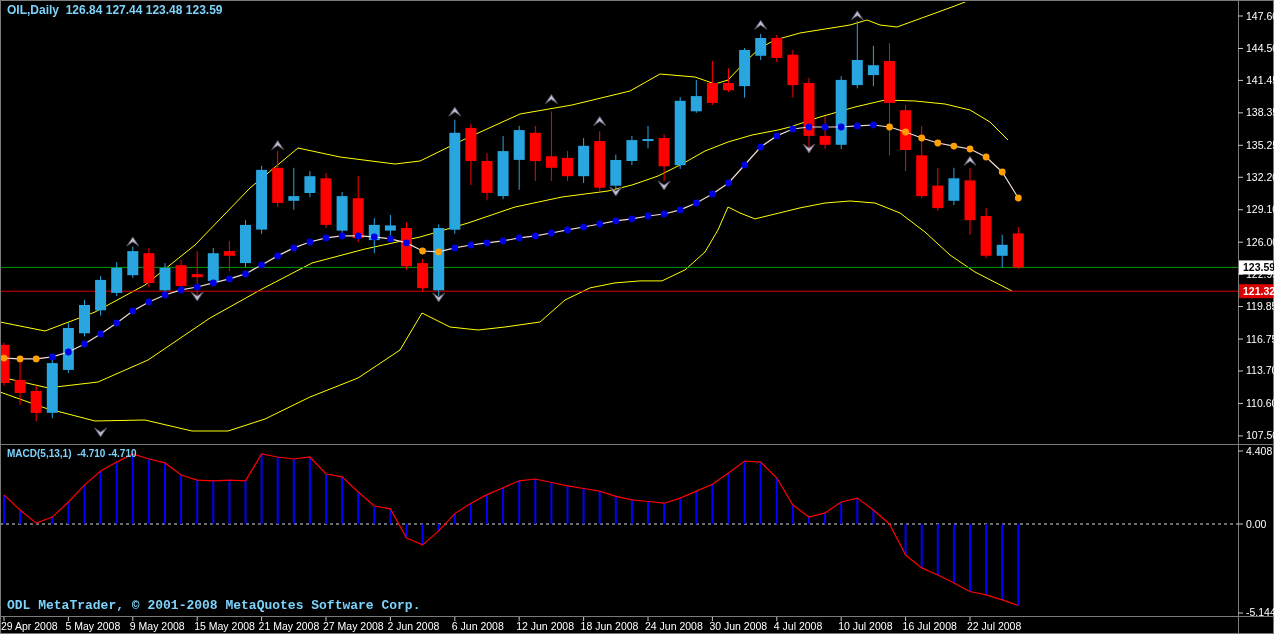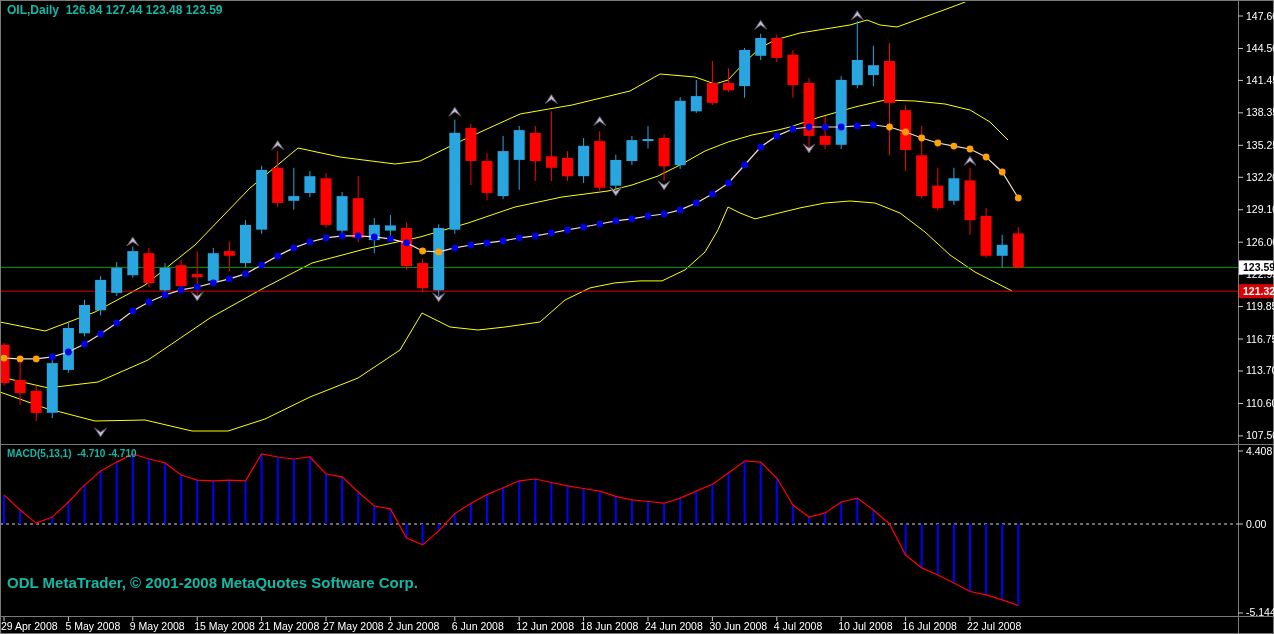--- a/index.html
+++ b/index.html
@@ -1,21 +1,21 @@
 <!DOCTYPE html>
 <html><head>
 <meta charset="utf-8">
 <style>
   html,body{margin:0;padding:0;background:#000;}
   .screen{position:relative;width:1274px;height:634px;background:#000;overflow:hidden;
           font-family:"Liberation Sans",sans-serif;}
-  .overlay-label{position:absolute;color:#14b8a6;white-space:nowrap;z-index:5;}
+  .overlay-label{position:absolute;color:#7dd3fc;white-space:nowrap;z-index:5;}
   .chart-title{top:3px;left:7px;font-size:12px;font-weight:bold;}
   .macd-title{top:448px;left:7px;font-size:10px;font-weight:bold;}
-  .copyright{top:574px;left:7px;font-size:15px;font-weight:bold;}
+  .copyright{top:598px;left:7px;font-size:13px;font-weight:bold;font-family:Liberation Mono, monospace;}
   svg text{font-family:"Liberation Sans",sans-serif;}
 </style>
 </head>
 <body>
 
 <div class="screen">
   <svg id="cv" width="1274" height="634">
       <rect x="0" y="0" width="1274" height="634" fill="#000000"></rect>
       <defs>
         <clipPath id="mainClip">

